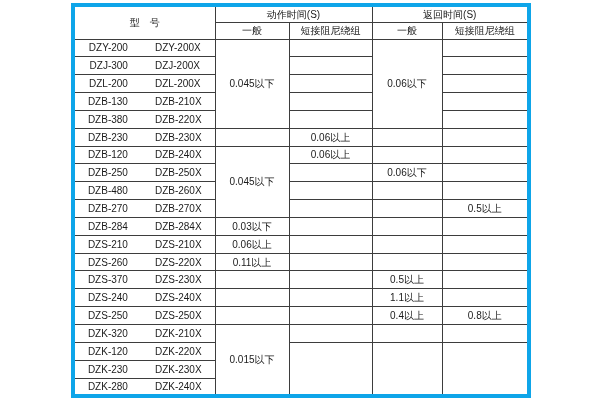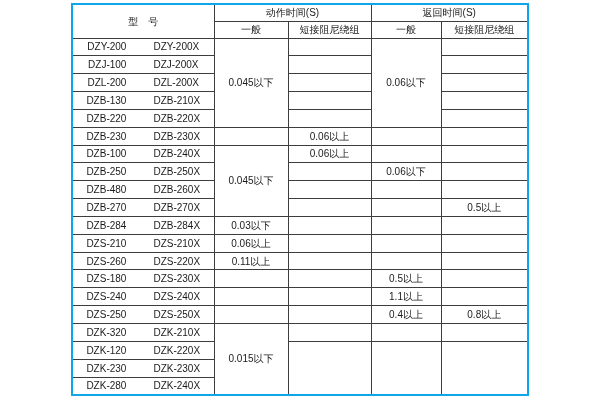--- a/index.html
+++ b/index.html
@@ -15,21 +15,21 @@
     font-family: "Liberation Sans", sans-serif;
     color: #1a1a1a;
     overflow: hidden;
   }
   table.spec {
     position: absolute;
     left: 71px;
     top: 3px;
     border-collapse: collapse;
     table-layout: fixed;
-    border: 2px solid #0ea5e9;
+    border: 4px solid #0ea5e9;
   }
   table.spec th, table.spec td {
     border: 1px solid #3d3d3d;
     padding: 0;
     margin: 0;
     font-size: 10px;
     font-weight: normal;
     text-align: center;
     vertical-align: middle;
     line-height: 1.1;
@@ -73,48 +73,48 @@
     </thead>
     <tbody>
         <tr>
           <td class="model-cell"><span class="m1">DZY-200</span><span class="m2">DZY-200X</span></td>
           <td rowspan="5">0.045以下</td>
           <td></td>
           <td rowspan="5">0.06以下</td>
           <td></td>
         </tr>
         <tr>
-          <td class="model-cell"><span class="m1">DZJ-100</span><span class="m2">DZJ-200X</span></td>
+          <td class="model-cell"><span class="m1">DZJ-300</span><span class="m2">DZJ-200X</span></td>
           <td></td>
           <td></td>
         </tr>
         <tr>
           <td class="model-cell"><span class="m1">DZL-200</span><span class="m2">DZL-200X</span></td>
           <td></td>
           <td></td>
         </tr>
         <tr>
           <td class="model-cell"><span class="m1">DZB-130</span><span class="m2">DZB-210X</span></td>
           <td></td>
           <td></td>
         </tr>
         <tr>
-          <td class="model-cell"><span class="m1">DZB-220</span><span class="m2">DZB-220X</span></td>
+          <td class="model-cell"><span class="m1">DZB-380</span><span class="m2">DZB-220X</span></td>
           <td></td>
           <td></td>
         </tr>
         <tr>
           <td class="model-cell"><span class="m1">DZB-230</span><span class="m2">DZB-230X</span></td>
           <td></td>
           <td>0.06以上</td>
           <td></td>
           <td></td>
         </tr>
         <tr>
-          <td class="model-cell"><span class="m1">DZB-100</span><span class="m2">DZB-240X</span></td>
+          <td class="model-cell"><span class="m1">DZB-120</span><span class="m2">DZB-240X</span></td>
           <td rowspan="4">0.045以下</td>
           <td>0.06以上</td>
           <td></td>
           <td></td>
         </tr>
         <tr>
           <td class="model-cell"><span class="m1">DZB-250</span><span class="m2">DZB-250X</span></td>
           <td></td>
           <td>0.06以下</td>
           <td></td>
@@ -146,21 +146,21 @@
           <td></td>
         </tr>
         <tr>
           <td class="model-cell"><span class="m1">DZS-260</span><span class="m2">DZS-220X</span></td>
           <td>0.11以上</td>
           <td></td>
           <td></td>
           <td></td>
         </tr>
         <tr>
-          <td class="model-cell"><span class="m1">DZS-180</span><span class="m2">DZS-230X</span></td>
+          <td class="model-cell"><span class="m1">DZS-370</span><span class="m2">DZS-230X</span></td>
           <td></td>
           <td></td>
           <td>0.5以上</td>
           <td></td>
         </tr>
         <tr>
           <td class="model-cell"><span class="m1">DZS-240</span><span class="m2">DZS-240X</span></td>
           <td></td>
           <td></td>
           <td>1.1以上</td>

